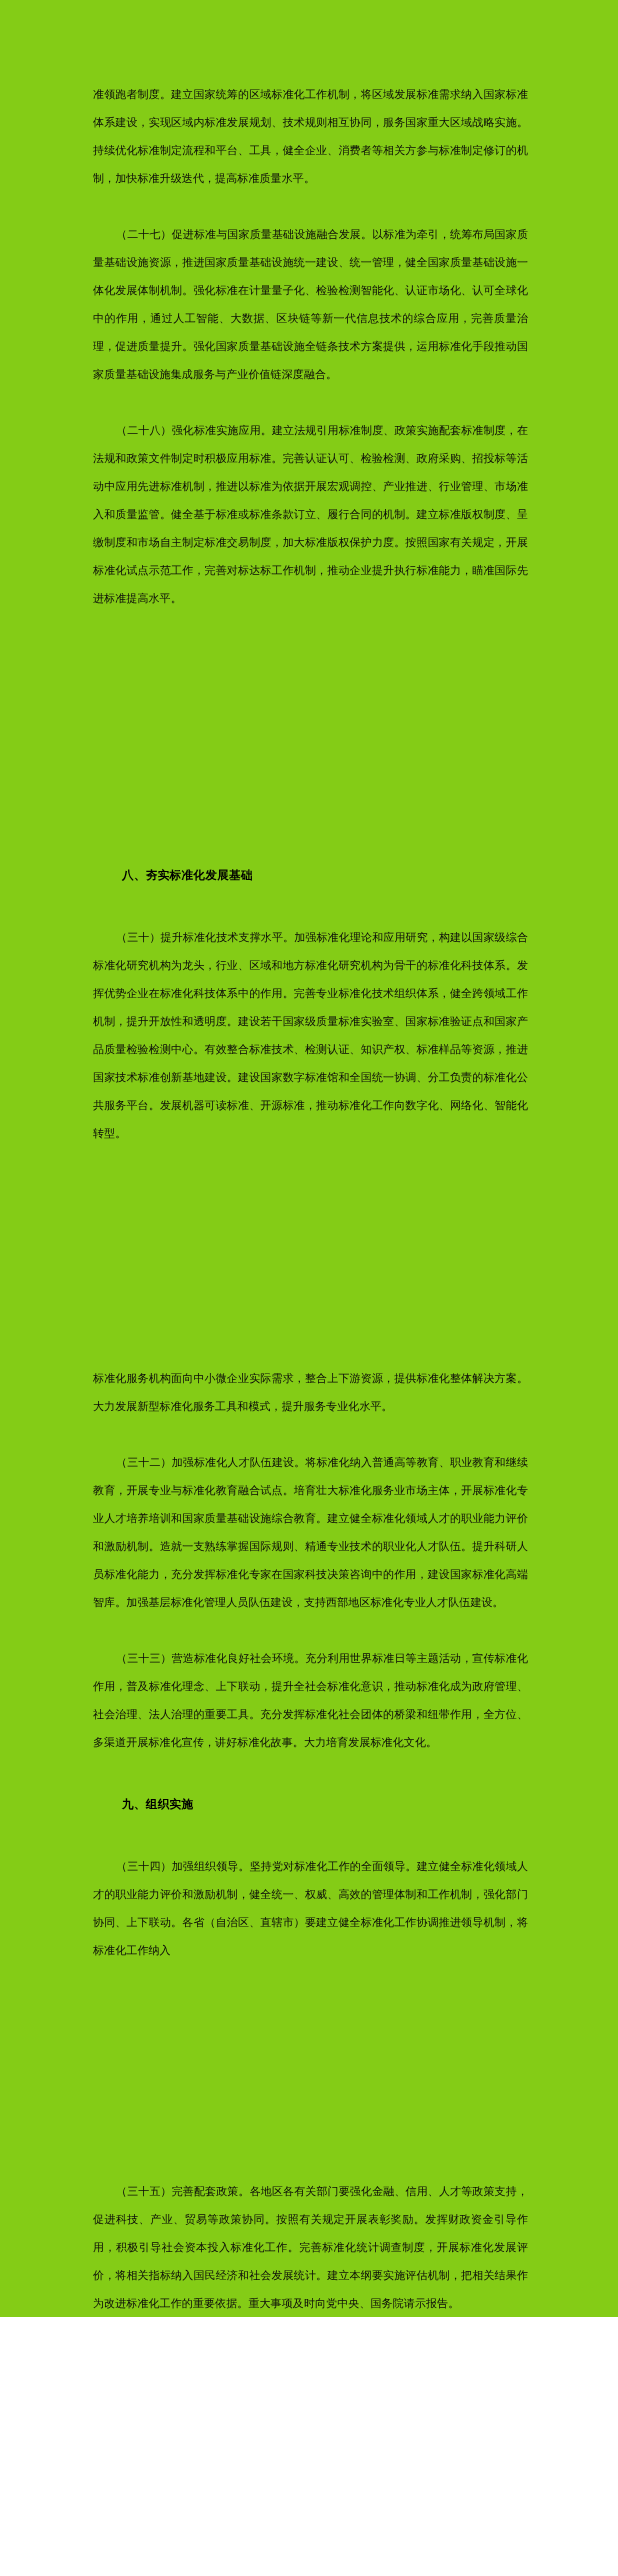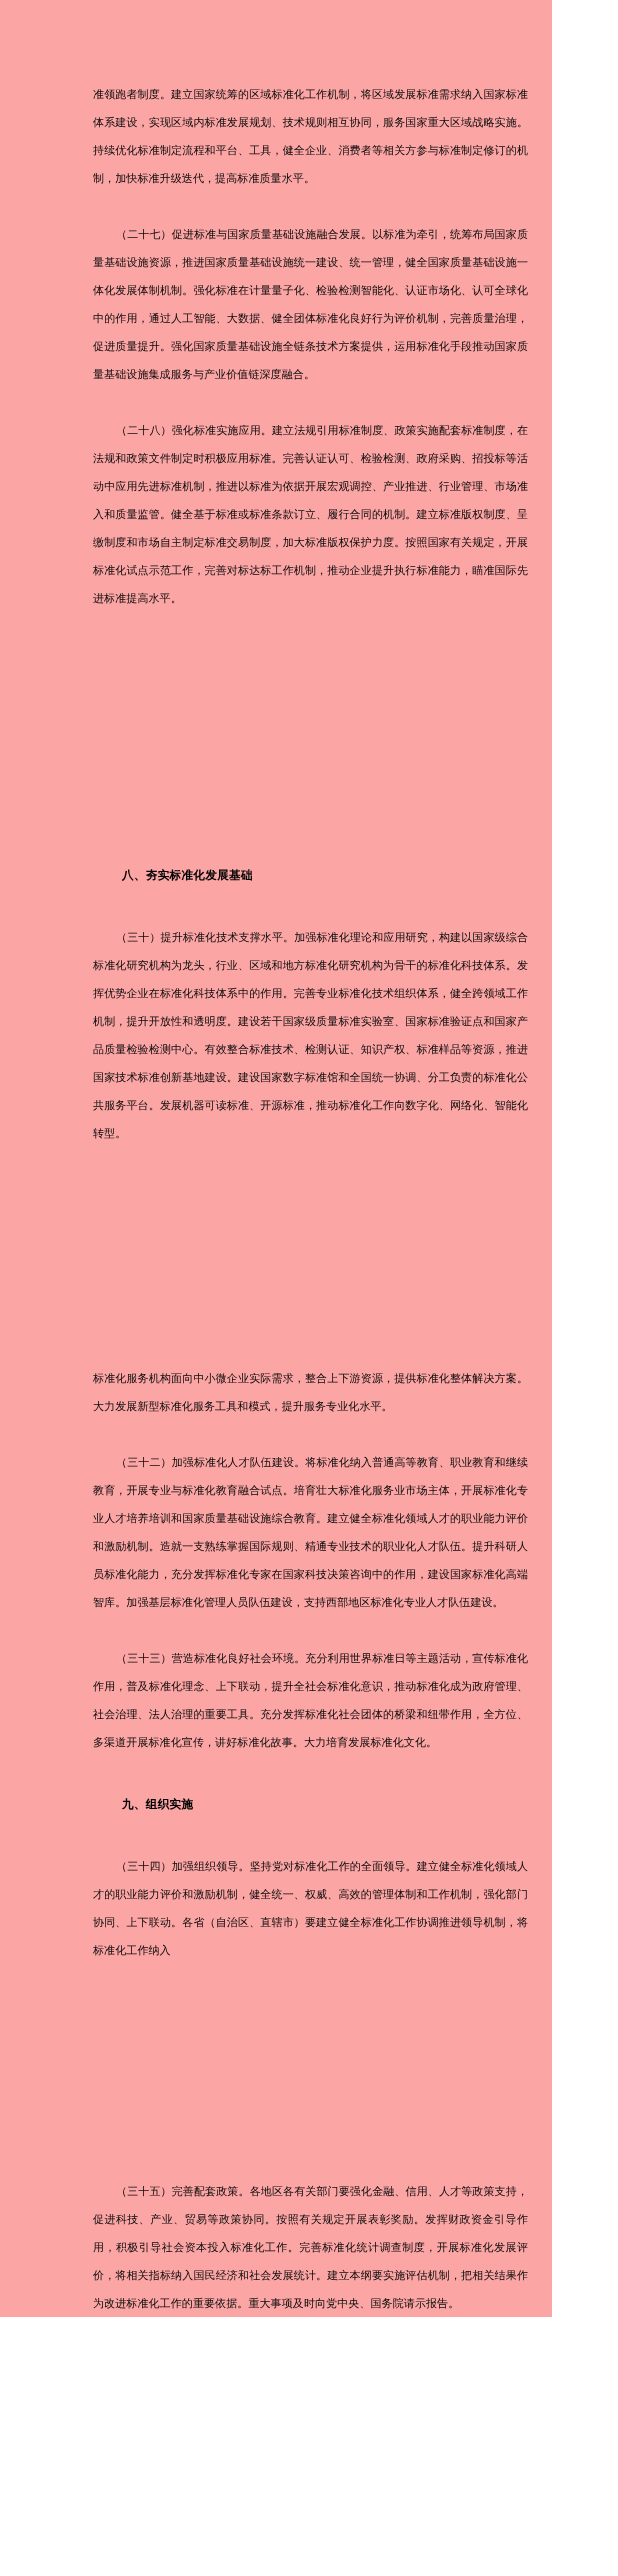--- a/index.html
+++ b/index.html
@@ -14,23 +14,23 @@
   }
   .doc {
     position: relative;
     width: 618px;
     min-height: 3496px;
     background: #ffffff;
     overflow: hidden;
   }
   .page {
     position: relative;
-    width: 552px;
+    width: 618px;
     box-sizing: border-box;
-    background: #fca5a5;
+    background: #84cc16;
   }
   .page-body {
     width: 435px;
     margin: 0 auto 0 93px;
   }
   p.para {
     margin: 0;
     padding: 0;
     font-size: 11px;
     line-height: 28px;
@@ -66,21 +66,21 @@
 </head>
 <body>
 
 <div class="doc">
 
   <div class="page">
     <div class="spacer-top-1"></div>
     <div class="page-body">
       <p class="para">准领跑者制度。建立国家统筹的区域标准化工作机制，将区域发展标准需求纳入国家标准体系建设，实现区域内标准发展规划、技术规则相互协同，服务国家重大区域战略实施。持续优化标准制定流程和平台、工具，健全企业、消费者等相关方参与标准制定修订的机制，加快标准升级迭代，提高标准质量水平。</p>
       <div class="gap-sm"></div>
-      <p class="para indent">（二十七）促进标准与国家质量基础设施融合发展。以标准为牵引，统筹布局国家质量基础设施资源，推进国家质量基础设施统一建设、统一管理，健全国家质量基础设施一体化发展体制机制。强化标准在计量量子化、检验检测智能化、认证市场化、认可全球化中的作用，通过人工智能、大数据、健全团体标准化良好行为评价机制，完善质量治理，促进质量提升。强化国家质量基础设施全链条技术方案提供，运用标准化手段推动国家质量基础设施集成服务与产业价值链深度融合。</p>
+      <p class="para indent">（二十七）促进标准与国家质量基础设施融合发展。以标准为牵引，统筹布局国家质量基础设施资源，推进国家质量基础设施统一建设、统一管理，健全国家质量基础设施一体化发展体制机制。强化标准在计量量子化、检验检测智能化、认证市场化、认可全球化中的作用，通过人工智能、大数据、区块链等新一代信息技术的综合应用，完善质量治理，促进质量提升。强化国家质量基础设施全链条技术方案提供，运用标准化手段推动国家质量基础设施集成服务与产业价值链深度融合。</p>
       <div class="gap-sm"></div>
       <p class="para indent">（二十八）强化标准实施应用。建立法规引用标准制度、政策实施配套标准制度，在法规和政策文件制定时积极应用标准。完善认证认可、检验检测、政府采购、招投标等活动中应用先进标准机制，推进以标准为依据开展宏观调控、产业推进、行业管理、市场准入和质量监管。健全基于标准或标准条款订立、履行合同的机制。建立标准版权制度、呈缴制度和市场自主制定标准交易制度，加大标准版权保护力度。按照国家有关规定，开展标准化试点示范工作，完善对标达标工作机制，推动企业提升执行标准能力，瞄准国际先进标准提高水平。</p>
     </div>
     <div class="pagebreak-1"></div>
   </div>
 
   <div class="page">
     <div class="spacer-top-2"></div>
     <div class="page-body">
       <div class="gap-sm"></div>

